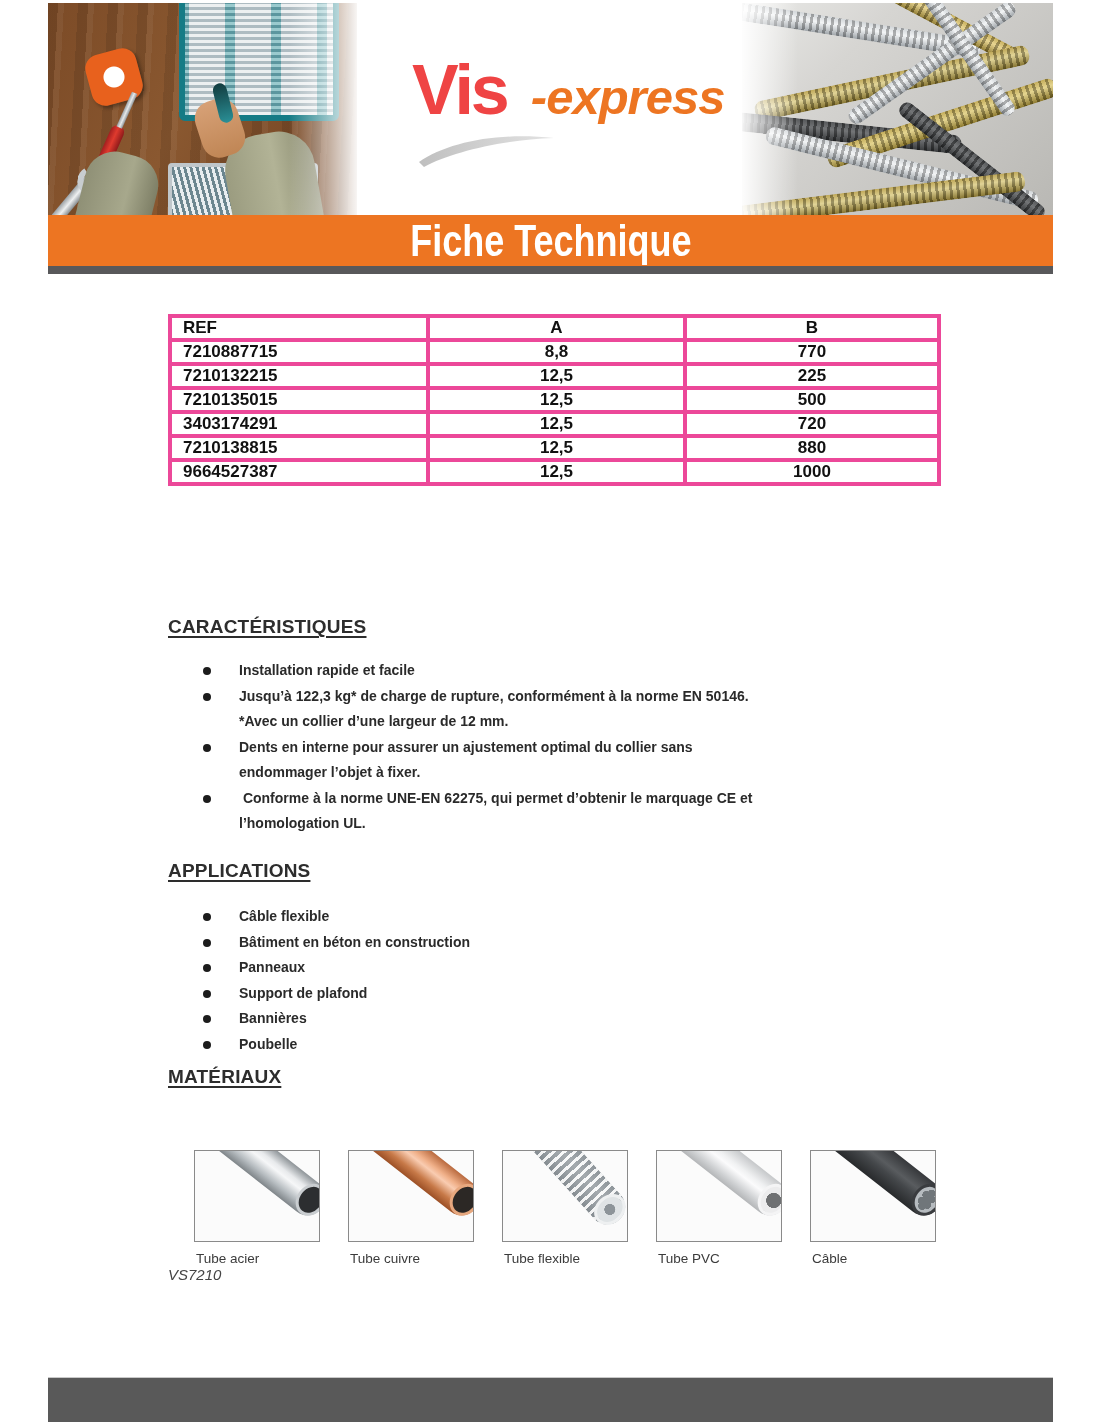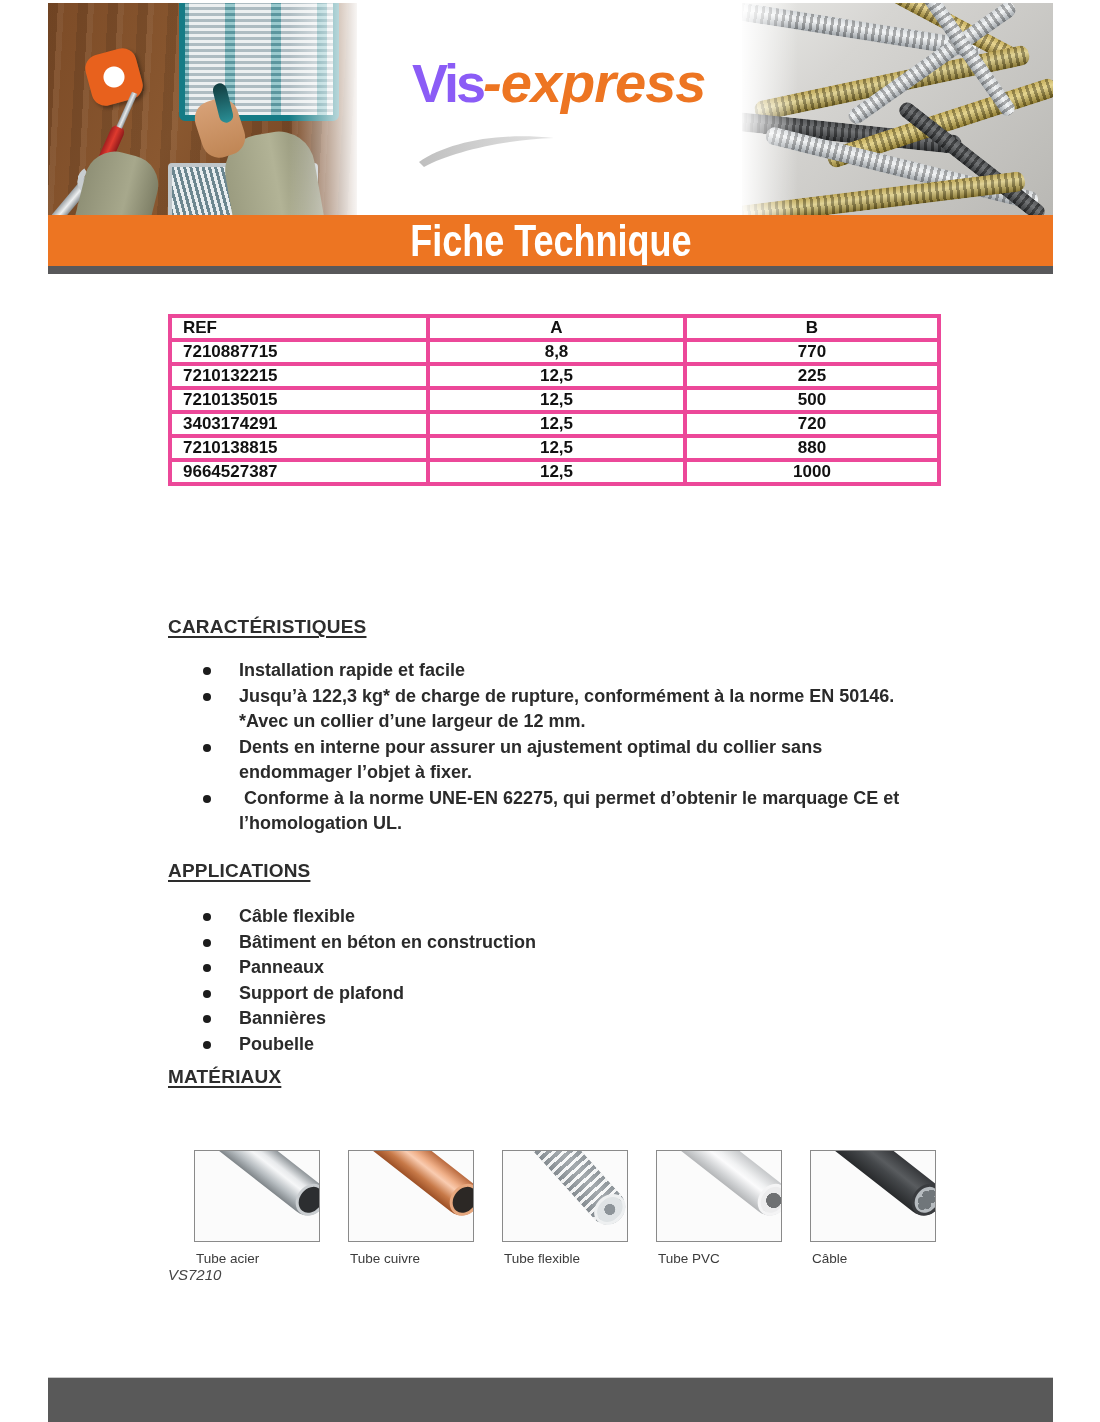--- a/index.html
+++ b/index.html
@@ -72,22 +72,22 @@
     background-image:repeating-linear-gradient(90deg, rgba(0,0,0,.35) 0 3px, rgba(255,255,255,.06) 3px 7px),
       linear-gradient(180deg,#4a4c4e,#6a6c6e 40%,#2e3032); }
   .scr:nth-child(9){ left:-16px; top:186px; width:300px; height:20px; transform:rotate(-7deg);
     background-image:repeating-linear-gradient(90deg, rgba(0,0,0,.3) 0 3px, rgba(255,255,255,.08) 3px 7px),
       linear-gradient(180deg,#b9a04a,#ded08e 40%,#7d6a22); }
   .scr:nth-child(10){ left:120px; top:26px; width:190px; height:15px; transform:rotate(55deg); }
 
   
   .logo { position:absolute; left:412px; top:50px; width:280px; height:160px; }
   .logo-line { white-space:nowrap; }
-  .logo-vis { font-size:54px; font-weight:700; color:#8b5cf6; letter-spacing:-3px; }
-  .logo-express { font-size:56px; font-weight:700; font-style:italic; color:#ed7522; letter-spacing:-1px; }
+  .logo-vis { font-size:70px; font-weight:700; color:#ef4444; letter-spacing:-3px; }
+  .logo-express { font-size:49px; font-weight:700; font-style:italic; color:#ed7522; letter-spacing:-1px;margin-left:24px; }
   .swoosh { position:absolute; left:4px; top:80px; }
 
   
   .banner { position:absolute; left:48px; top:215px; width:1005px; height:51px; background:#ed7522;
     display:flex; align-items:center; justify-content:center; }
   .banner-title { color:#ffffff; font-weight:700; font-size:45px; transform:scaleX(0.8); letter-spacing:0; }
   .banner-shadow { position:absolute; left:48px; top:266px; width:1005px; height:8px; background:#58585a; }
 
   
   table.spec { position:absolute; left:168px; top:314px; width:769px; border-collapse:collapse; table-layout:fixed; }
@@ -99,21 +99,21 @@
 
   
   .sec-title { position:absolute; left:168px; font-size:19px; font-weight:700; color:#2d2d2d;
     text-decoration:underline; text-decoration-thickness:2px; text-underline-offset:3px; letter-spacing:.2px; }
   .t-carac { top:616px; } .t-appl { top:860px; } .t-mat { top:1066px; }
 
   ul.blist { position:absolute; left:196px; list-style:none; }
   .l-carac { top:658px; width:760px; } .l-appl { top:904px; width:700px; }
   ul.blist li { display:flex; align-items:flex-start; }
   .dot { flex:0 0 8px; width:8px; height:8px; border-radius:50%; background:#1c1c1c; margin:9px 28px 0 7px; }
-  .btext { font-size:18px; font-weight:700; color:#2a2a2a; line-height:25.5px; }
+  .btext { font-size:14px; font-weight:700; color:#2a2a2a; line-height:25.5px; }
   .btext span { display:block; white-space:pre-wrap; }
 
   
   .materials { position:absolute; left:194px; top:1150px; width:730px; display:flex; gap:28px; }
   .material { width:126px; }
   .mimg { position:relative; width:126px; height:92px; border:1px solid #8a8a8a; background:#fbfbfb; overflow:hidden; }
   .tube { position:absolute; left:-34px; top:-16px; width:180px; height:36px; border-radius:18px; transform:rotate(38deg); transform-origin:center; }
   .tube .cap { position:absolute; right:0; top:1px; width:28px; height:34px; border-radius:50%; }
   .tube-steel { background:linear-gradient(180deg,#8e9498 0%,#e8eaec 30%,#f6f7f8 45%,#b6bcc0 75%,#7f8589 100%); }
   .tube-steel .cap { background:#2c2e30; border:3px solid #c9cdd0; }

